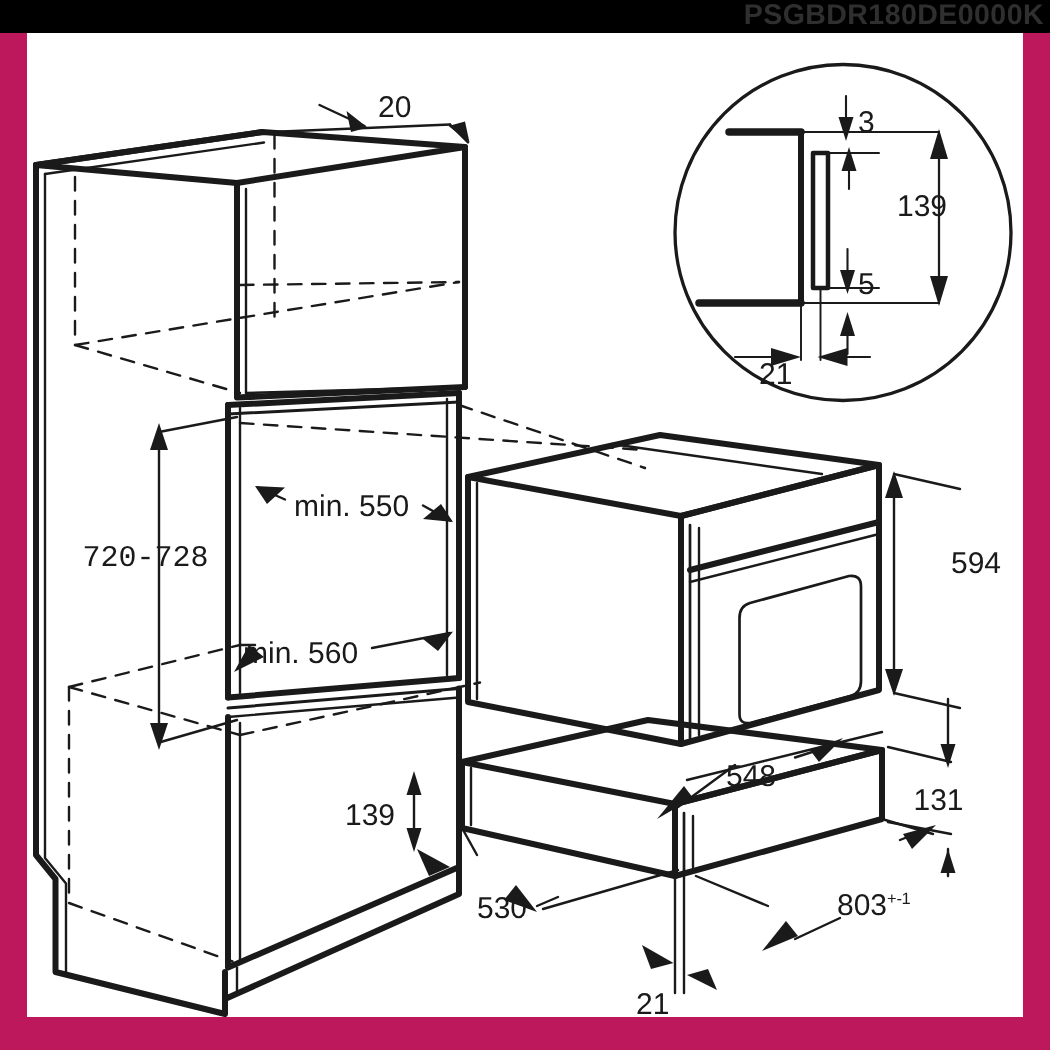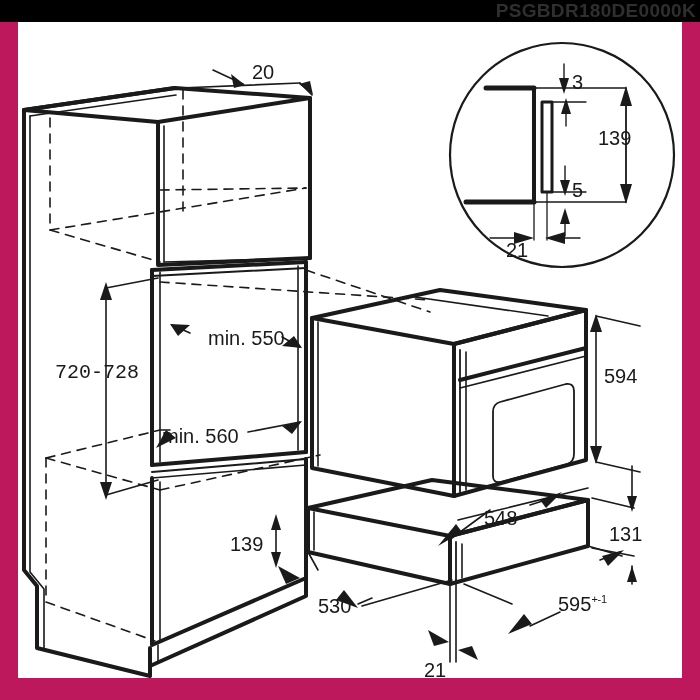--- a/index.html
+++ b/index.html
@@ -254,29 +254,29 @@
           <path stroke-width="1.4" d="M 565,238 L 580,238"></path>
         </g>
 
       </g>
     </svg>
 
     <div style="position:absolute;left:-18px;top:-22px;width:700px;height:492px;">
 
       <span class="dimtext" style="left:252px;top:62px;">20</span>
       <span class="dimtext" style="left:55px;top:363px;font-family:Liberation Mono, monospace;">720-728</span>
-      <span class="dimtext" style="left:208px;top:328px;text-align:right;">min. 550</span>
+      <span class="dimtext" style="left:196px;top:328px;text-align:right;">min. 550</span>
       <span class="dimtext" style="left:162px;top:426px;">min. 560</span>
       <span class="dimtext" style="left:230px;top:534px;">139</span>
 
-      <span class="dimtext" style="left:604px;top:366px;text-align:center;">594</span>
+      <span class="dimtext" style="left:634px;top:366px;text-align:center;">594</span>
       <span class="dimtext" style="left:609px;top:524px;">131</span>
       <span class="dimtext" style="left:484px;top:508px;">548</span>
       <span class="dimtext" style="left:318px;top:596px;">530</span>
-      <span class="dimtext" style="left:558px;top:594px;"><span>595</span><sup>+-1</sup></span>
+      <span class="dimtext" style="left:558px;top:594px;"><span>803</span><sup>+-1</sup></span>
       <span class="dimtext" style="left:424px;top:660px;">21</span>
 
       <span class="dimtext" style="left:572px;top:72px;">3</span>
       <span class="dimtext" style="left:598px;top:128px;">139</span>
       <span class="dimtext" style="left:572px;top:180px;">5</span>
       <span class="dimtext" style="left:506px;top:240px;">21</span>
     </div>
   </div>
 </div>
 

